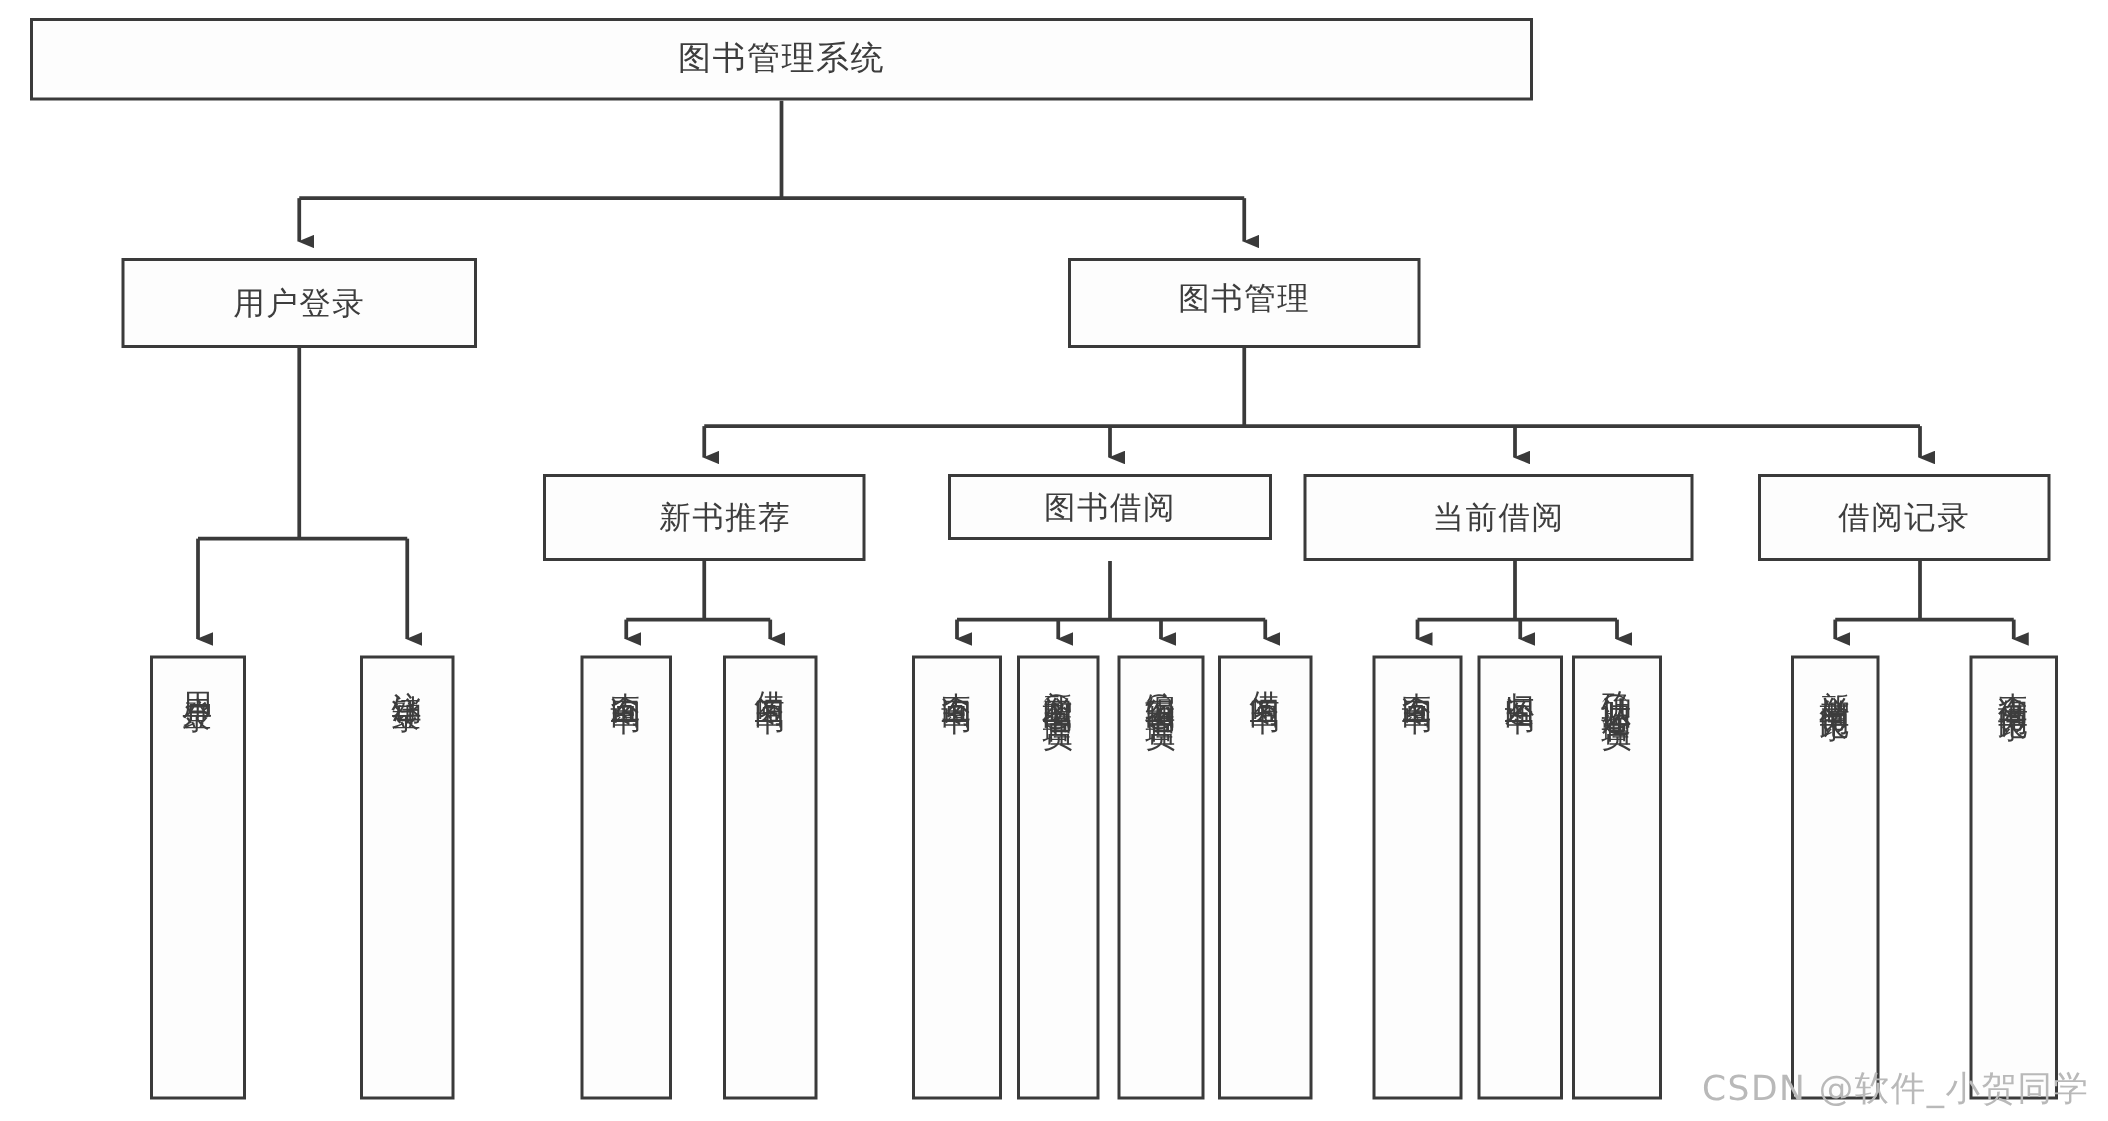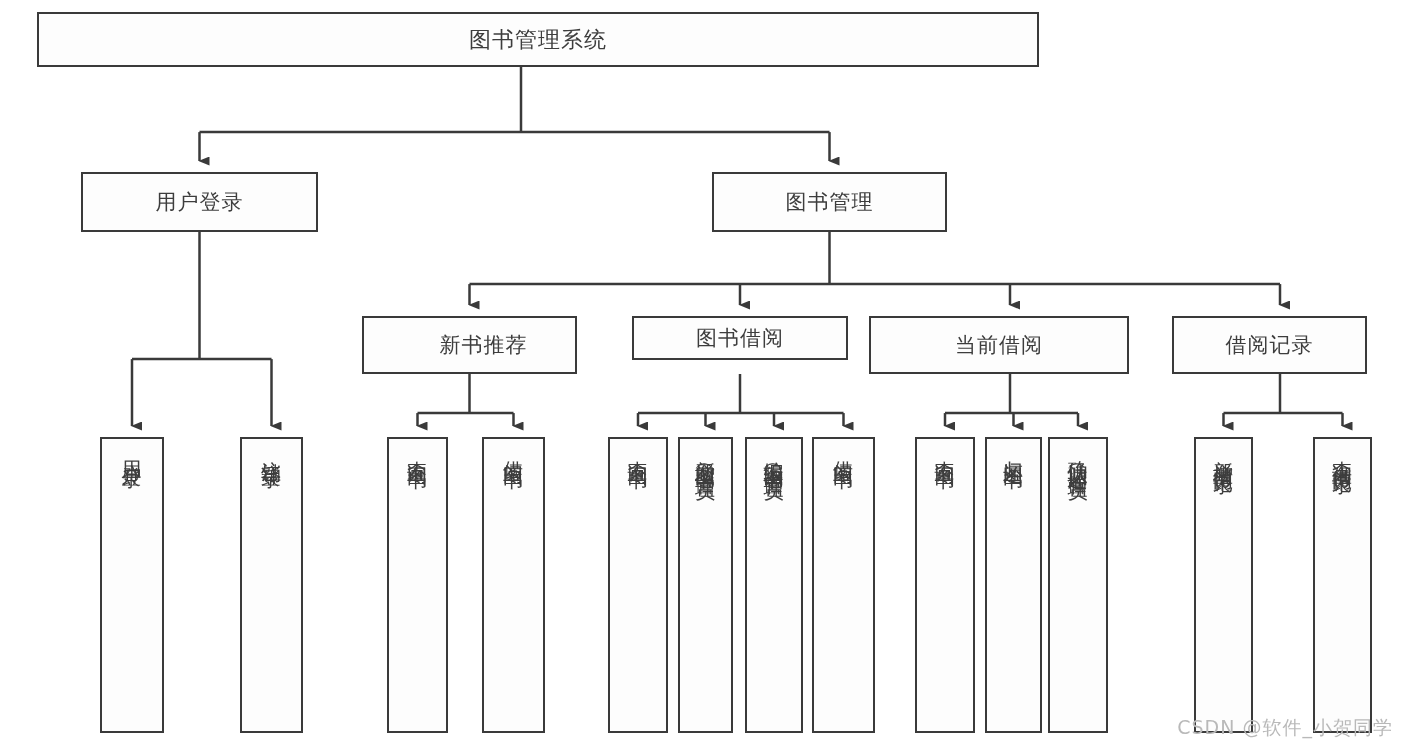--- a/index.html
+++ b/index.html
@@ -33,21 +33,20 @@
     display: flex;
     align-items: center;
     justify-content: center;
     color: #3d3d3d;
     font-size: 21px;
     letter-spacing: 1px;
     line-height: 1.25;
   }
   .node.root {
     font-size: 22px;
-    margin-left: 17px;
   }
   .node.leaf {
     font-size: 20px;
     align-items: flex-start;
     padding-top: 6px;
     letter-spacing: 2px;
   }
   .node-label {
     display: block;
     white-space: pre;
@@ -56,21 +55,21 @@
     writing-mode: vertical-rl;
     text-orientation: upright;
     white-space: nowrap;
     letter-spacing: 3px;
     line-height: 1;
   }
   #watermark {
     position: absolute;
     right: 12px;
     bottom: 6px;
-    font-size: 19px;
+    font-size: 23px;
     color: #b9b9b9;
     letter-spacing: 1px;
     white-space: nowrap;
     pointer-events: none;
   }
 </style>
 </head>
 <body>
 
 <div id="diagram-root">
@@ -118,21 +117,21 @@
       </g>
   </svg>
 
   <div id="node-layer">
       <div class="node root" style="left: 20px; top: 12px; width: 1002px; height: 55px;">
         <span class="node-label">图书管理系统</span>
       </div>
       <div class="node branch" style="left: 81px; top: 172px; width: 237px; height: 60px;">
         <span class="node-label">用户登录</span>
       </div>
-      <div class="node branch" style="left: 712px; top: 172px; width: 235px; height: 60px;">
+      <div class="node branch" style="left: 712px; top: 172px; width: 235px; height: 60px; font-family: Liberation Mono, monospace;">
         <span class="node-label">图书管理</span>
       </div>
       <div class="node branch" style="left: 362px; top: 316px; width: 215px; height: 58px; padding-left: 28px;">
         <span class="node-label">新书推荐</span>
       </div>
       <div class="node branch" style="left: 632px; top: 316px; width: 216px; height: 44px;">
         <span class="node-label">图书借阅</span>
       </div>
       <div class="node branch" style="left: 869px; top: 316px; width: 260px; height: 58px;">
         <span class="node-label">当前借阅</span>

